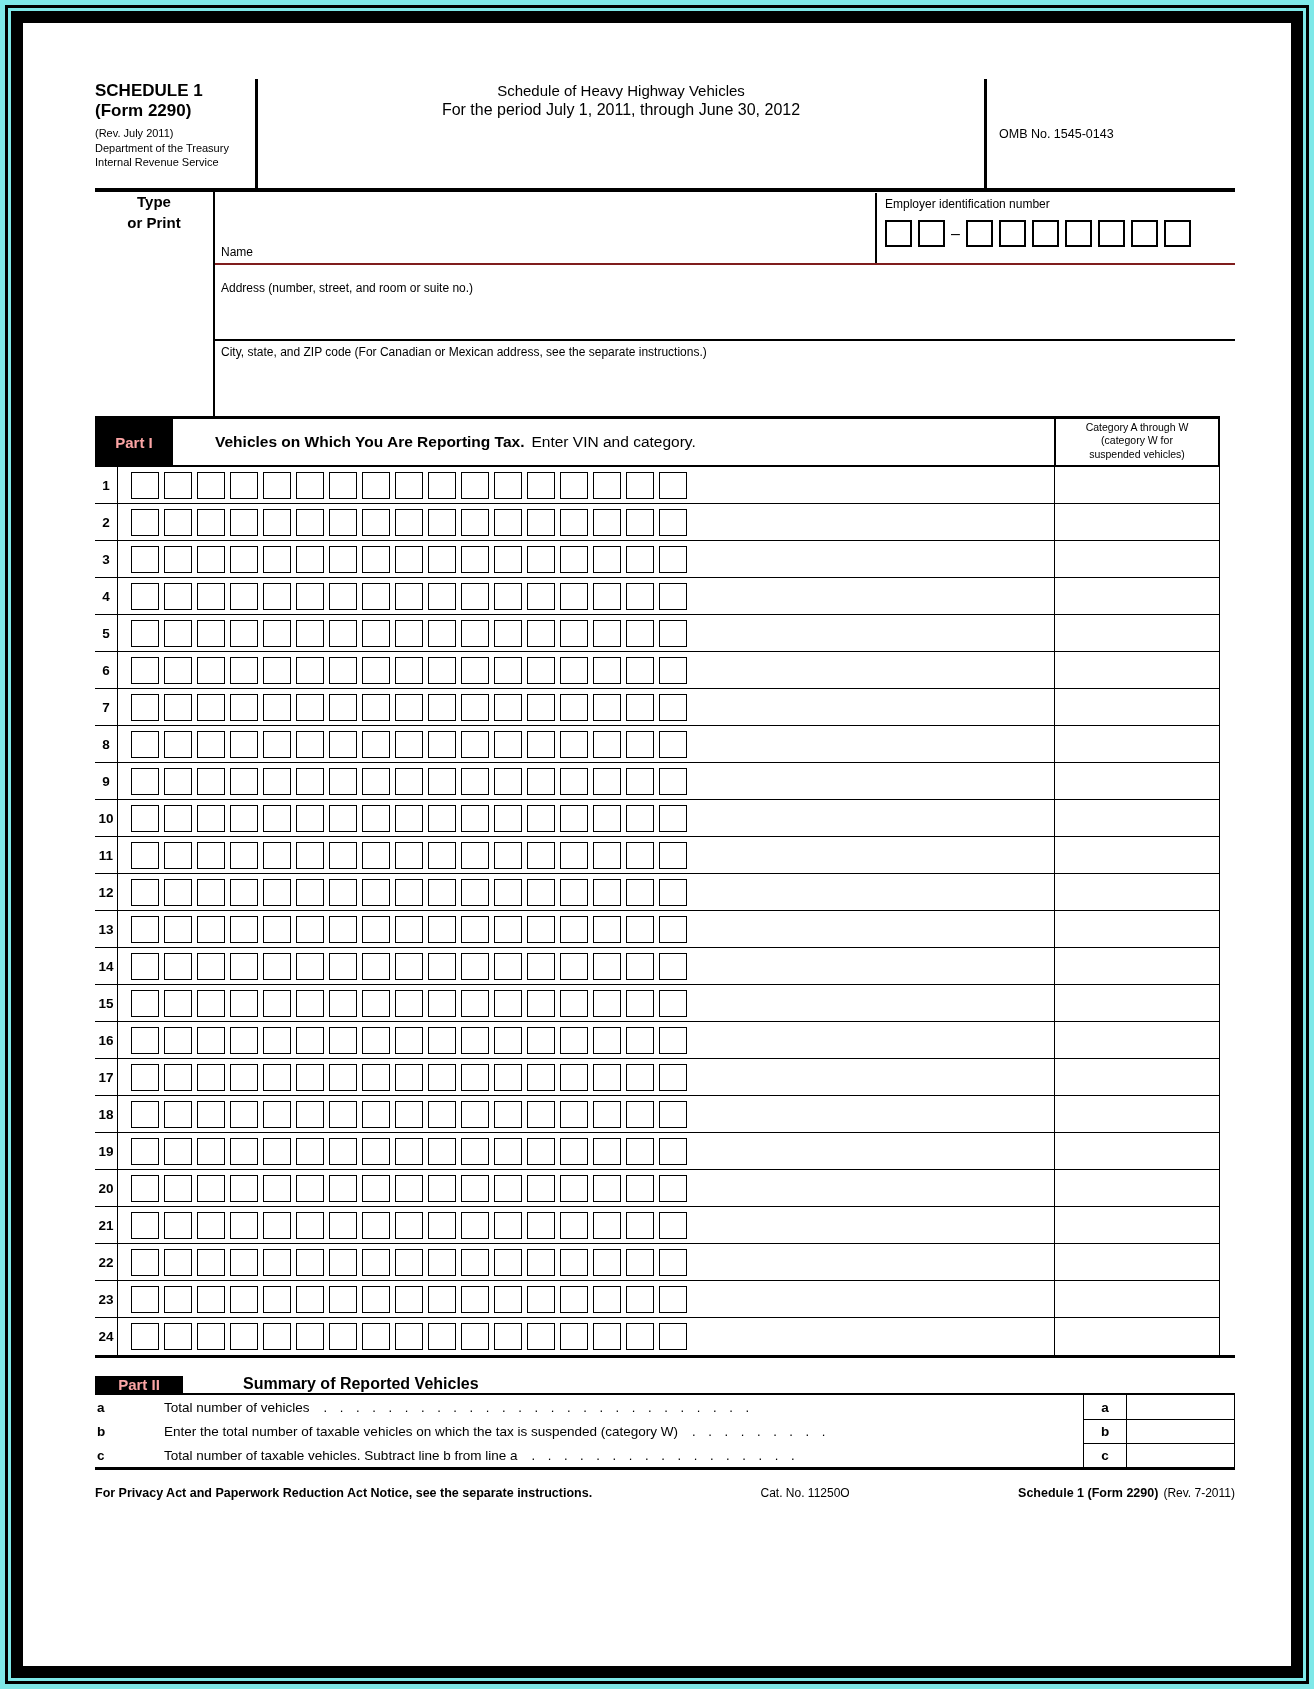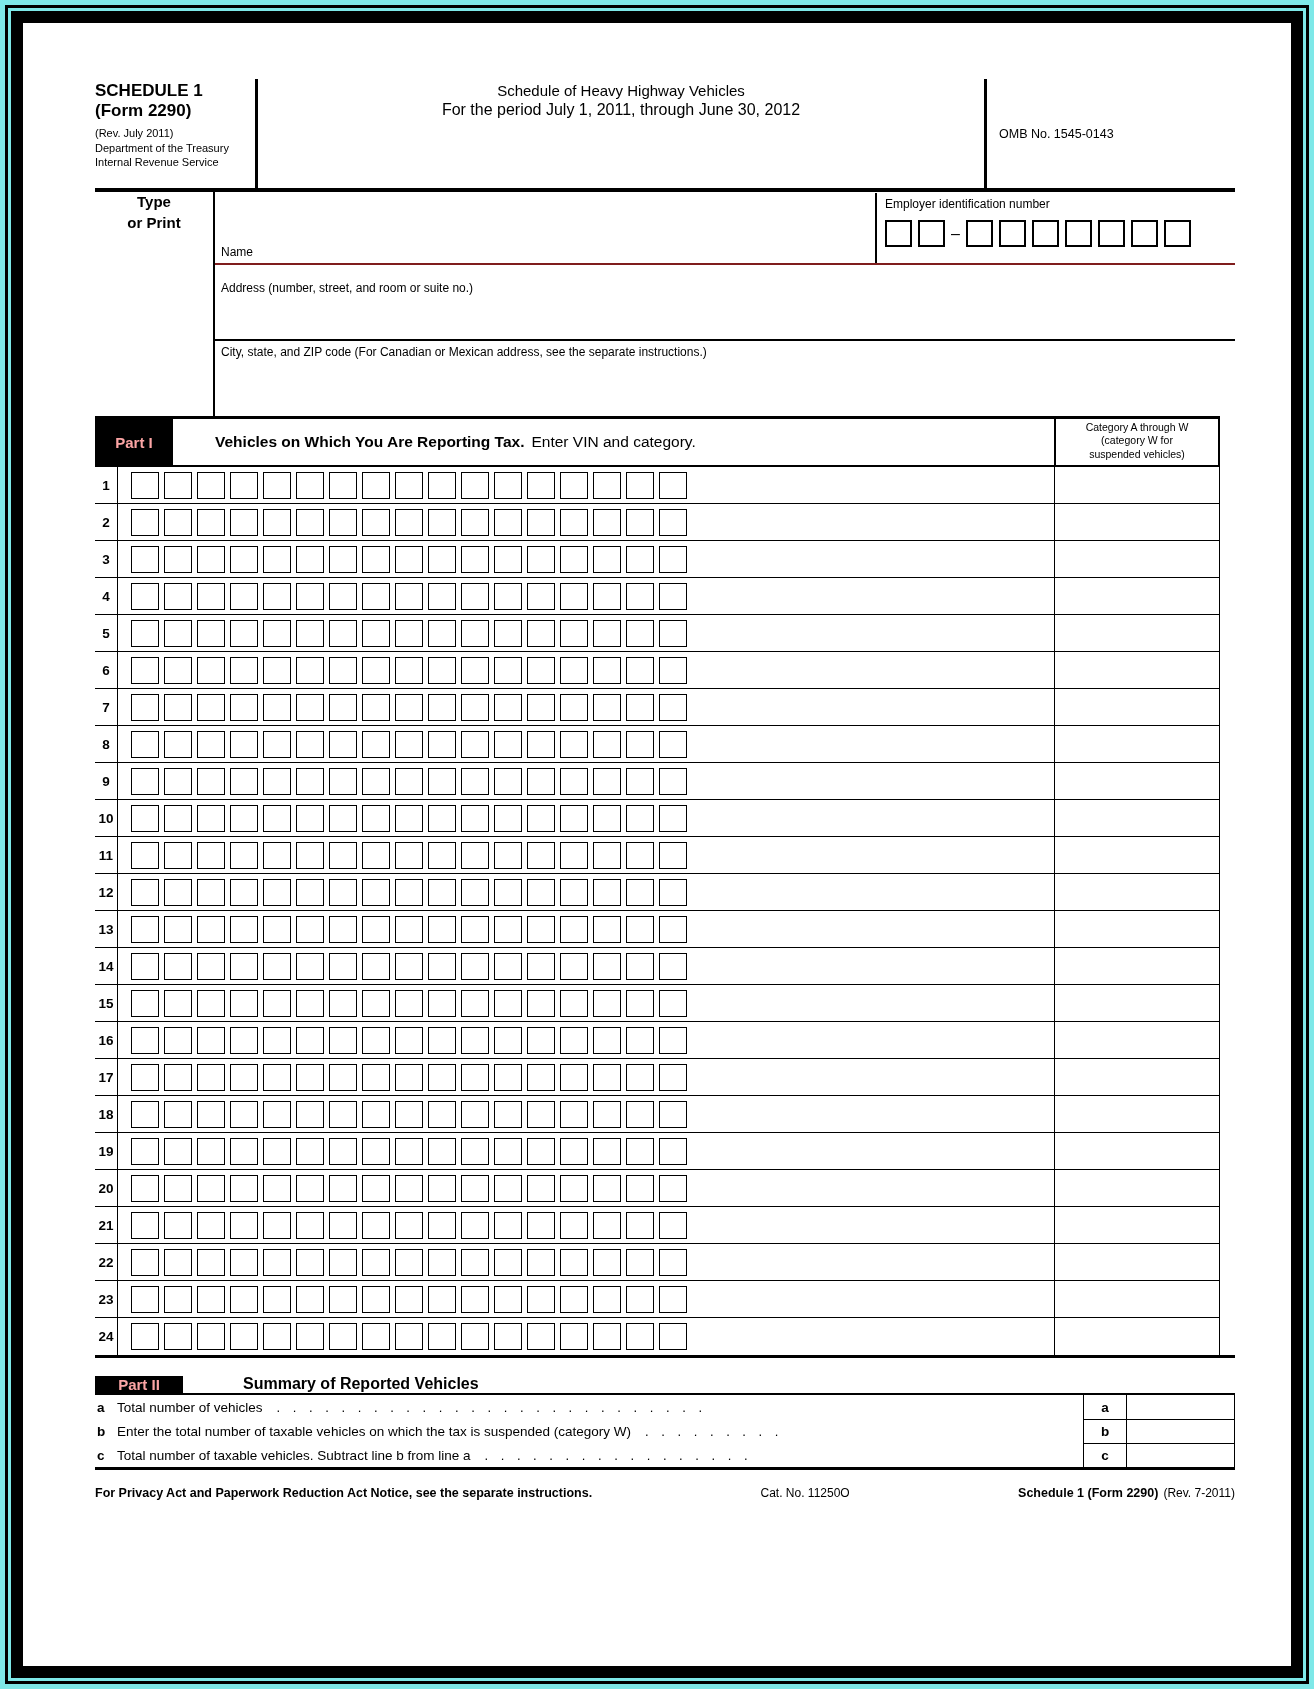--- a/index.html
+++ b/index.html
@@ -154,21 +154,21 @@
   }
   .part2-band .part-label { width: 88px; font-size: 15px; }
   .part2-title {
     display: flex; align-items: center;
     padding-left: 60px;
     font-weight: bold; font-size: 16px;
   }
   .summary { width: 1140px; }
   .sum-row { display: flex; align-items: center; height: 24px; font-size: 13.5px; }
   .sum-letter { width: 22px; font-weight: bold; padding-left: 2px; }
-  .sum-text { white-space: nowrap; }
+  .sum-text { white-space: nowrap; margin-left: 47px; }
   .sum-dots {
     flex: 1;
     overflow: hidden; white-space: nowrap;
     padding-left: 14px;
     word-spacing: 9px;
     font-size: 13px;
   }
   .sum-boxlabel {
     width: 44px; align-self: stretch;
     border-left: 1.5px solid #000;

